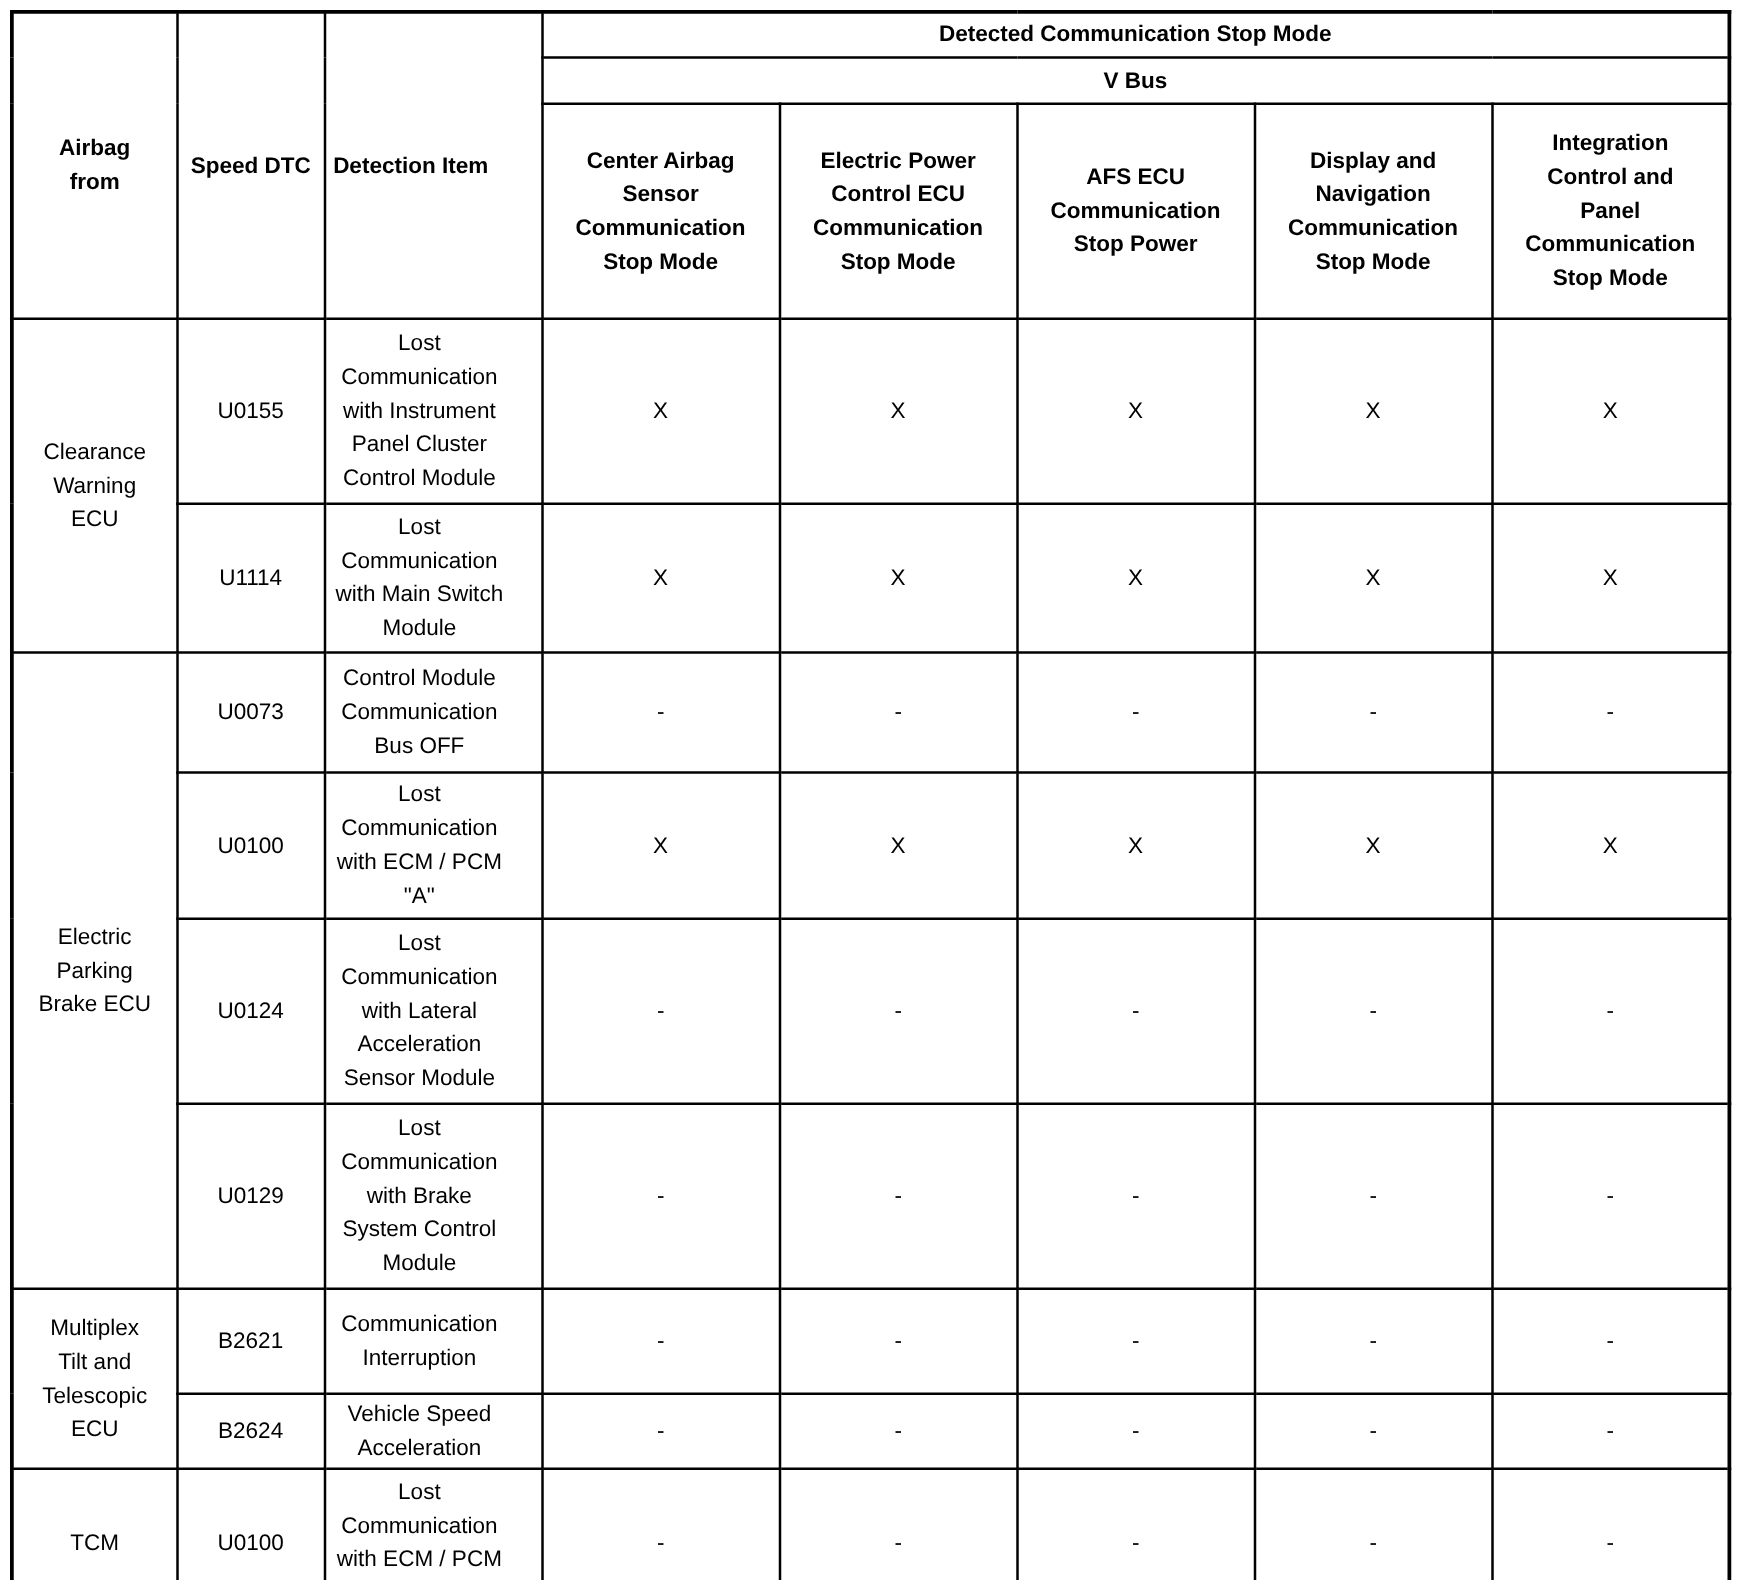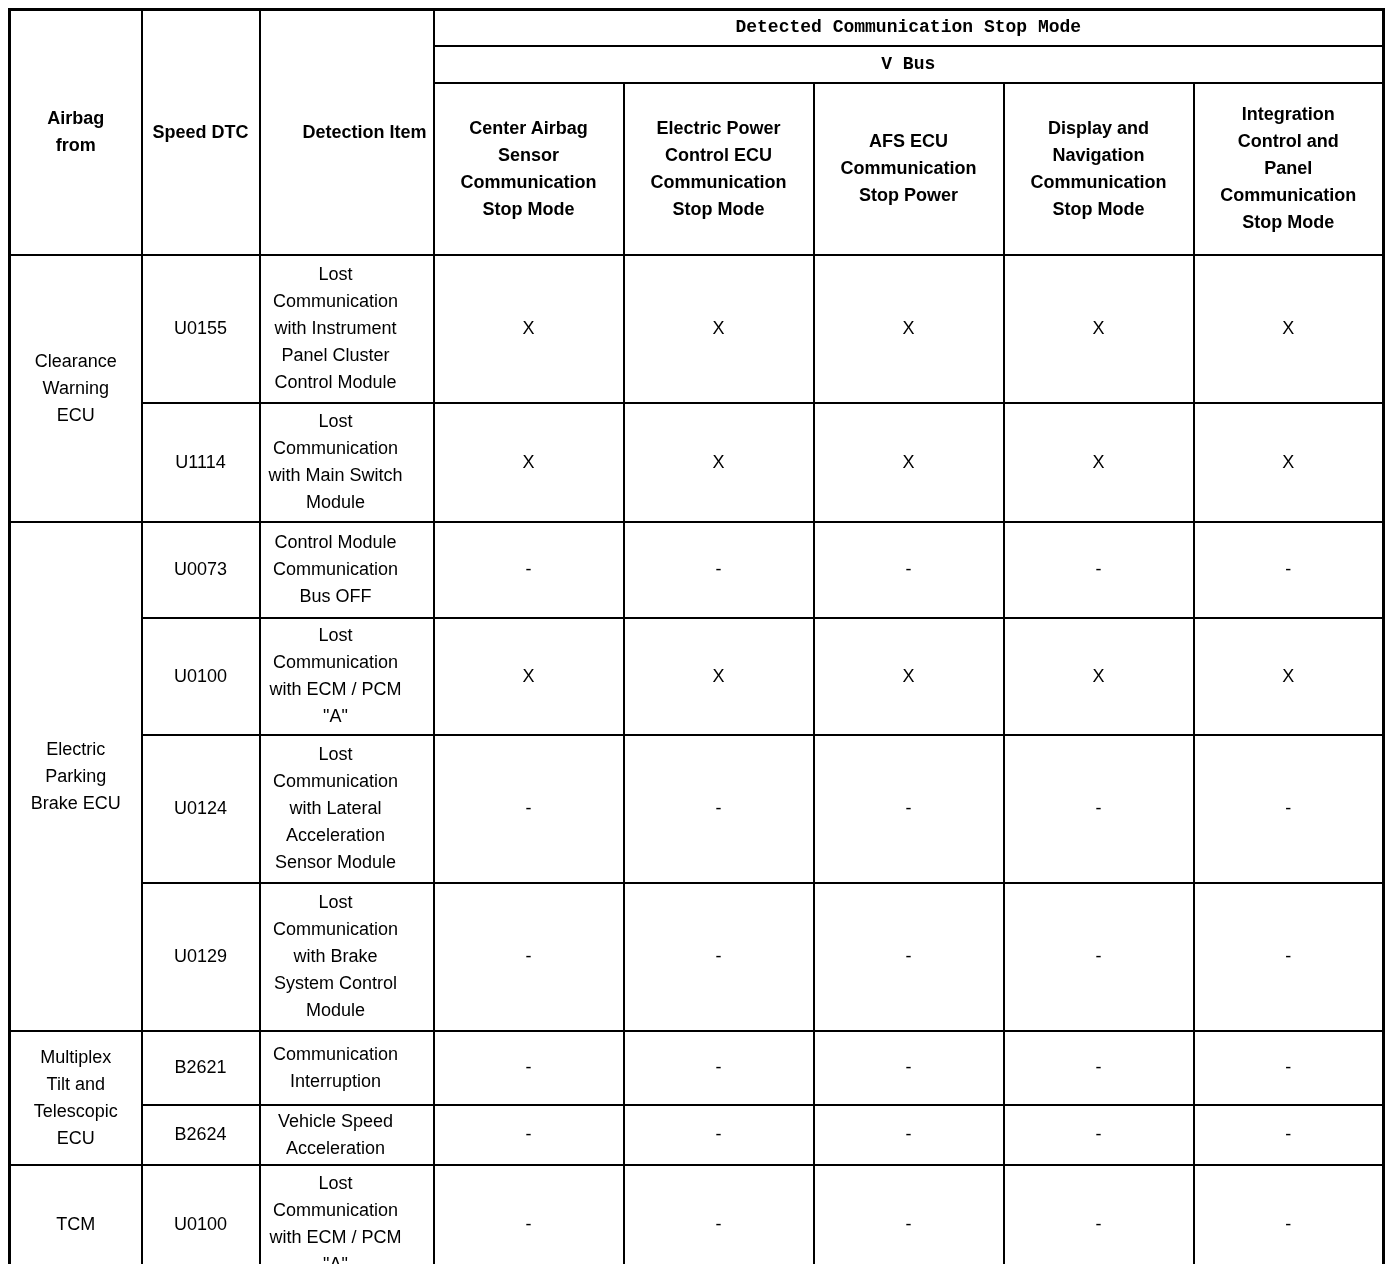--- a/index.html
+++ b/index.html
@@ -35,37 +35,37 @@
 
   
   col.w-c1 { width: 132px; }
   col.w-c2 { width: 118px; }
   col.w-c3 { width: 174px; }
   col.w-cm { width: 190px; }
 
   
   th.c1, td.c1 { padding: 2px 17px; }
   th.c2, td.c2 { padding: 2px 10px; }
-  th.c3h       { text-align: right; padding: 2px 6px; }
+  th.c3h       { text-align: left; padding: 2px 6px; }
   td.c3        { text-align: center; padding: 2px 28px 2px 6px; }
   th.mode      { padding: 2px 21px; }
-  th.group     { padding: 2px; font-family: Liberation Mono, monospace; }
+  th.group     { padding: 2px; }
   td.mark      { padding: 2px; }
 
   
   thead tr:nth-child(1) { height: 36px; }
   thead tr:nth-child(2) { height: 37px; }
   thead tr:nth-child(3) { height: 172px; margin-top: 36px; }
   tbody tr:nth-child(1) { height: 148px; }
   tbody tr:nth-child(2) { height: 119px; }
   tbody tr:nth-child(3) { height: 96px; }
   tbody tr:nth-child(4) { height: 117px; }
   tbody tr:nth-child(5) { height: 148px; }
   tbody tr:nth-child(6) { height: 148px; }
-  tbody tr:nth-child(7) { height: 74px; }
+  tbody tr:nth-child(7) { height: 84px; }
   tbody tr:nth-child(8) { height: 47px; }
   tbody tr:nth-child(9) { height: 120px; }
 </style>
 </head>
 <body>
 
 <main>
   <table class="dtc-table">
     <colgroup>
       <col class="w-c1">

